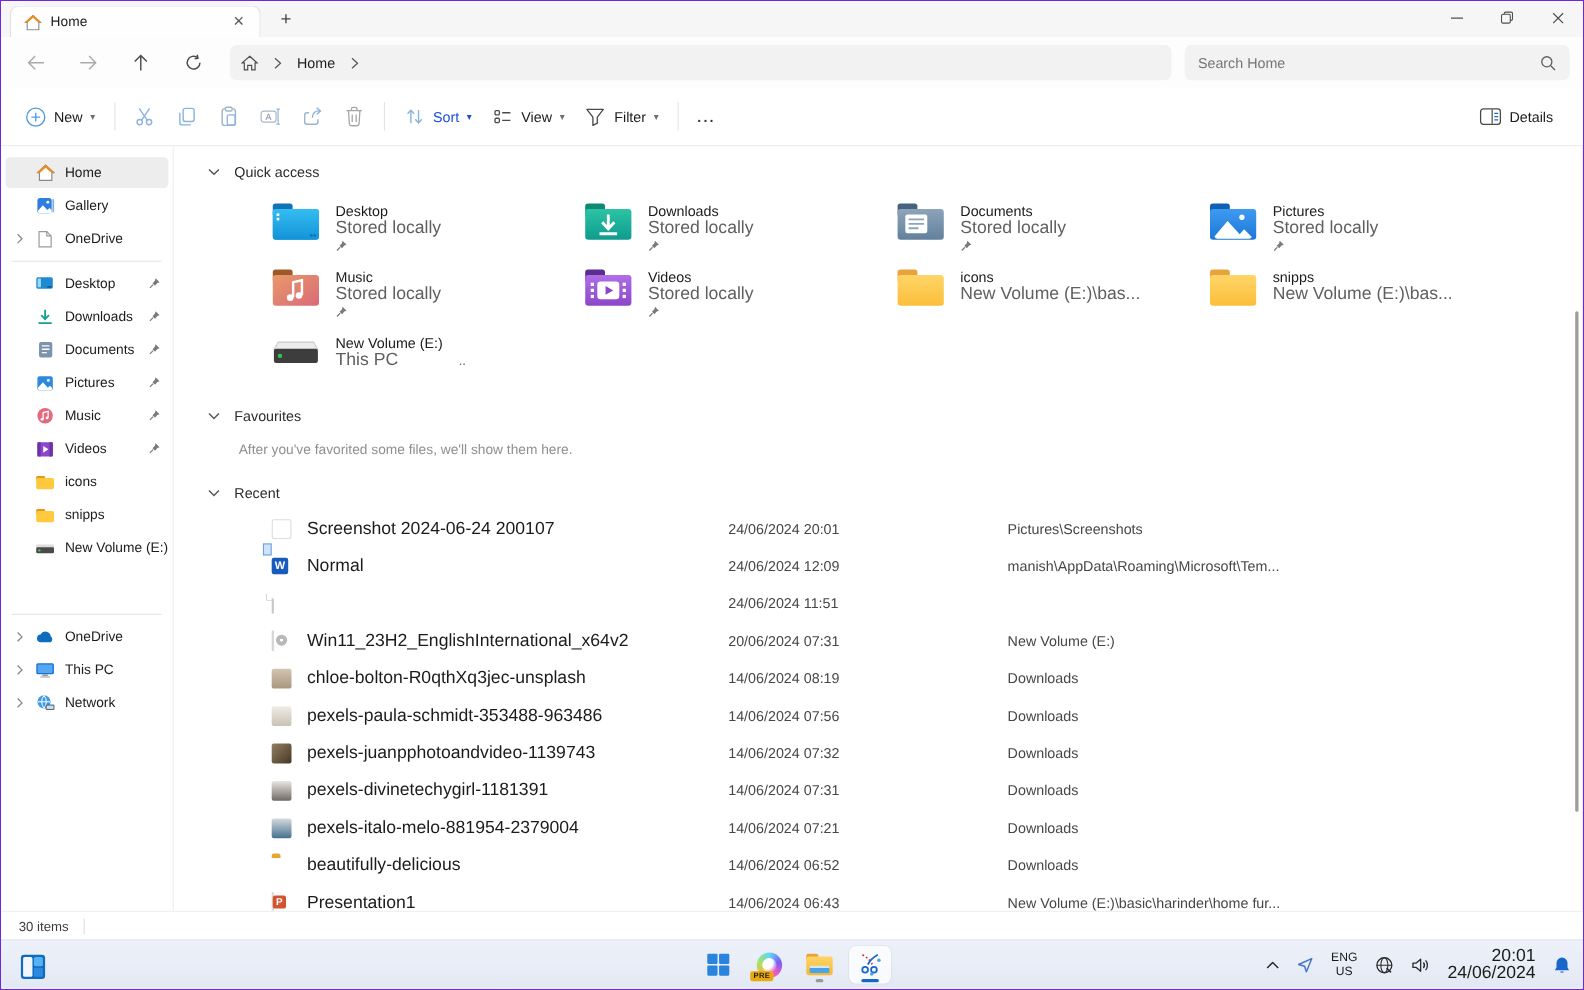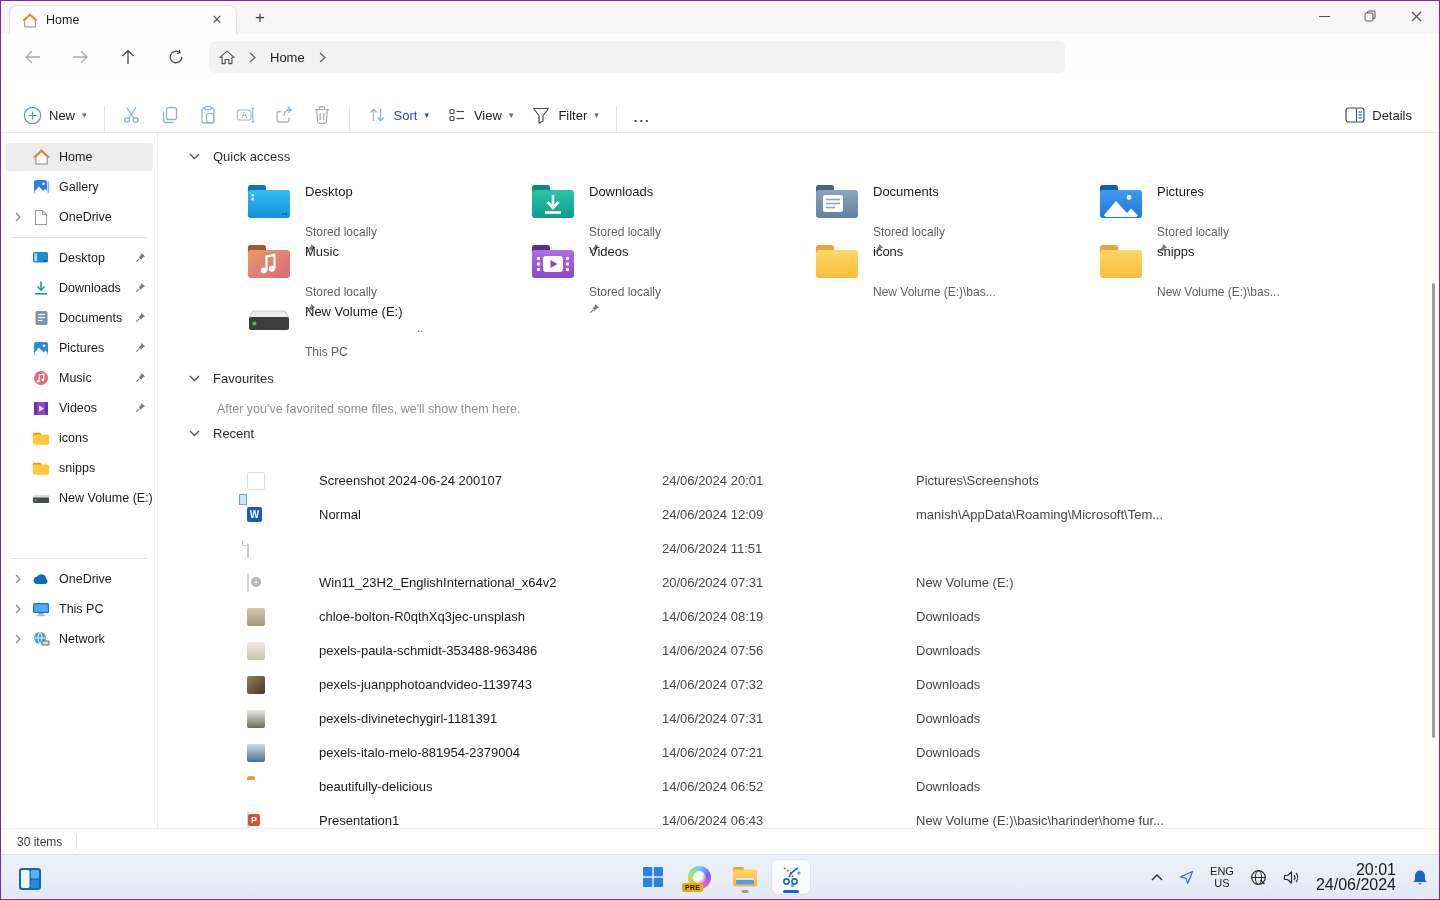--- a/index.html
+++ b/index.html
@@ -17,21 +17,21 @@
 
   
   .navbar { position:absolute; left:0; top:33px; width:100%; height:46px; background:#fdfdfd; display:flex; align-items:center; }
   .nav-btn { width:34px; height:34px; margin-left:14px; display:flex; align-items:center; justify-content:center; border-radius:5px; }
   .addr { height:32px; margin-left:16px; width:856px; background:#f2f2f2; border-radius:6px; display:flex; align-items:center; padding:0 10px; }
   .crumb { display:flex; align-items:center; gap:14px; font-size:13px; color:#1b1b1b; }
   .search { height:32px; margin-left:12px; width:350px; background:#f2f2f2; border-radius:6px; display:flex; align-items:center; padding:0 12px; }
   .search-ph { font-size:13px; color:#767676; flex:1; }
 
   
-  .toolbar { position:absolute; left:0; top:79px; width:100%; height:53px; background:#fff; border-bottom:1px solid #e8e8e8; box-shadow:0 1px 2px rgba(0,0,0,.04); display:flex; align-items:flex-end; }
+  .toolbar { position:absolute; left:0; top:79px; width:100%; height:53px; background:#fff; border-bottom:1px solid #e8e8e8; box-shadow:0 1px 2px rgba(0,0,0,.04); display:flex; align-items:center; }
   .tb-btn { display:flex; align-items:center; gap:7px; padding:7px 9px; border-radius:5px; font-size:13px; color:#1b1b1b; }
   .tb-ico { width:20px; height:20px; display:flex; align-items:center; justify-content:center; }
   .tb-sep { width:1px; height:26px; background:#e4e4e4; margin:0 8px; }
   .chev { font-size:9px; color:#6e6e6e; }
   .lbl-dim { color:#1d4ed8; }
   .details-btn { margin-left:auto; margin-right:18px; }
 
   
   .sidebar { position:absolute; left:0; top:132px; width:157px; height:695px; background:#fff; border-right:1px solid #ececec; padding-top:8px; }
   .side-item { position:relative; display:flex; align-items:center; height:28px; margin:2px 4px; border-radius:4px; }
@@ -45,29 +45,29 @@
 
   
   .content { position:absolute; left:157px; top:132px; width:1280px; height:695px; background:#fff; overflow:hidden; }
   .section-hd { position:absolute; left:31px; display:flex; align-items:center; gap:13px; font-size:13px; font-weight:700; color:#2b2b2b; }
   .section-hd .sec-label { font-weight:400; }
   .tiles { position:absolute; left:89px; top:50px; display:grid; grid-template-columns:repeat(4,284px); grid-auto-rows:60px; }
   .tile { position:relative; display:flex; }
   .t-icon { width:46px; height:40px; flex:0 0 46px; display:flex; align-items:flex-start; }
   .t-text { margin-left:12px; padding-top:0; }
   .t-name { font-size:13px; color:#1b1b1b; line-height:17px; }
-  .t-sub { font-size:12px; color:#5f5f5f; line-height:16px;margin-top:24px; }
+  .t-sub { font-size:16px; color:#5f5f5f; line-height:16px; }
   .t-pin { display:inline-block; margin-top:2px; }
   .t-extra { position:absolute; left:170px; top:18px; font-size:12px; color:#5f5f5f; }
   .fav-msg { position:absolute; left:59px; top:269px; font-size:12.5px; color:#8f8f8f; }
 
   .recent-list { position:absolute; left:0; top:331px; width:100%; }
   .recent-row { position:relative; height:34px; }
   .file-icon { position:absolute; left:89px; top:8px; width:18px; height:18px; border-radius:2px; }
-  .f-name { position:absolute; left:121px; top:0; line-height:34px; font-size:13px; color:#1b1b1b;margin-left:40px; }
+  .f-name { position:absolute; left:121px; top:0; line-height:34px; font-size:16px; color:#1b1b1b; }
   .f-date { position:absolute; left:504px; top:0; line-height:34px; font-size:13px; color:#474747; }
   .f-loc  { position:absolute; left:758px; top:0; line-height:34px; font-size:13px; color:#474747; }
 
   
   .th-shot { background:#fff; border:1px solid #dcdcdc; }
   .th-word { background:#fff; position:relative; }
   .th-word::before { content:"W"; position:absolute; left:0; top:1px; width:15px; height:15px; background:#185abd; color:#fff; font-size:10px; font-weight:700; text-align:center; line-height:15px; border-radius:2px; }
   .th-word::after { content:""; position:absolute; right:0; bottom:1px; width:6px; height:9px; background:#cfe3fb; border:1px solid #6fa3dd; }
   .th-xml { background:#fff; border:1px solid #c9c9c9; border-radius:1px; position:relative; }
   .th-xml::before { content:""; position:absolute; right:-1px; top:-1px; border-style:solid; border-width:0 6px 6px 0; border-color:transparent #fff transparent transparent; box-shadow:-1px 1px 0 #c9c9c9; }
@@ -178,20 +178,29 @@
               <path d="M1 1 L6 5.5 L1 10" stroke="#5a5a5a" stroke-width="1.2" fill="none"></path>
             </svg>
           </span>
         <span>Home</span>
         <span class="chev">
             <svg width="7" height="11" viewBox="0 0 7 11">
               <path d="M1 1 L6 5.5 L1 10" stroke="#5a5a5a" stroke-width="1.2" fill="none"></path>
             </svg>
           </span>
       </div>
+    </div>
+    <div class="search">
+      <span class="search-ph">Search Home</span>
+      <span>
+          <svg width="15" height="15" viewBox="0 0 15 15">
+            <circle cx="6.2" cy="6.2" r="4.6" fill="none" stroke="#5f5f5f" stroke-width="1.2"></circle>
+            <line x1="9.8" y1="9.8" x2="13.6" y2="13.6" stroke="#5f5f5f" stroke-width="1.2"></line>
+          </svg>
+        </span>
     </div>
   </div>
 
   <div class="toolbar">
     <div class="tb-btn" style="margin-left:12px">
       <span class="tb-ico">
           <svg width="19" height="19" viewBox="0 0 19 19">
             <circle cx="9.5" cy="9.5" r="8.2" fill="none" stroke="#4e9ae0" stroke-width="1.2"></circle>
             <path d="M9.5 5.5 V13.5 M5.5 9.5 H13.5" stroke="#4e9ae0" stroke-width="1.2"></path>
           </svg>
@@ -772,21 +781,21 @@
     <div class="section-hd" style="top:238px">
       <span>
           <svg width="11" height="7" viewBox="0 0 11 7">
             <path d="M1 1 L5.5 5.5 L10 1" stroke="#555" stroke-width="1.3" fill="none"></path>
           </svg>
         </span>
       <span class="sec-label">Favourites</span>
     </div>
     <div class="fav-msg">After you've favorited some files, we'll show them here.</div>
 
-    <div class="section-hd" style="top:293px">
+    <div class="section-hd" style="top:308px">
       <span>
           <svg width="11" height="7" viewBox="0 0 11 7">
             <path d="M1 1 L5.5 5.5 L10 1" stroke="#555" stroke-width="1.3" fill="none"></path>
           </svg>
         </span>
       <span class="sec-label">Recent</span>
     </div>
 
     <div class="recent-list">
 

